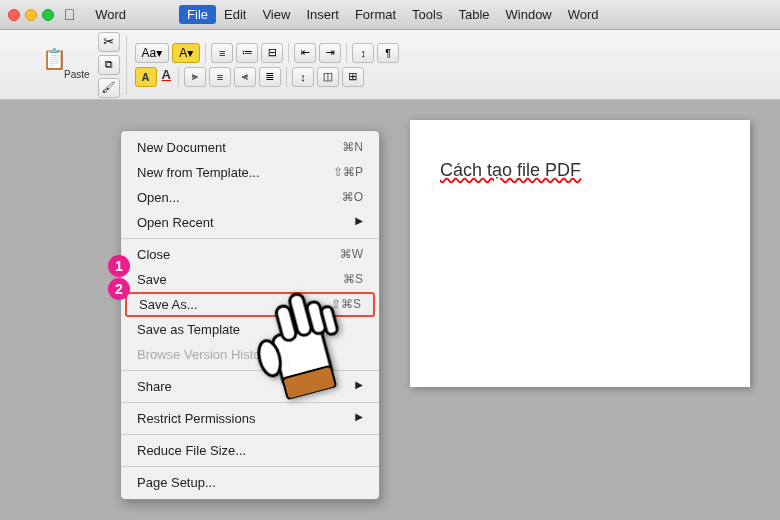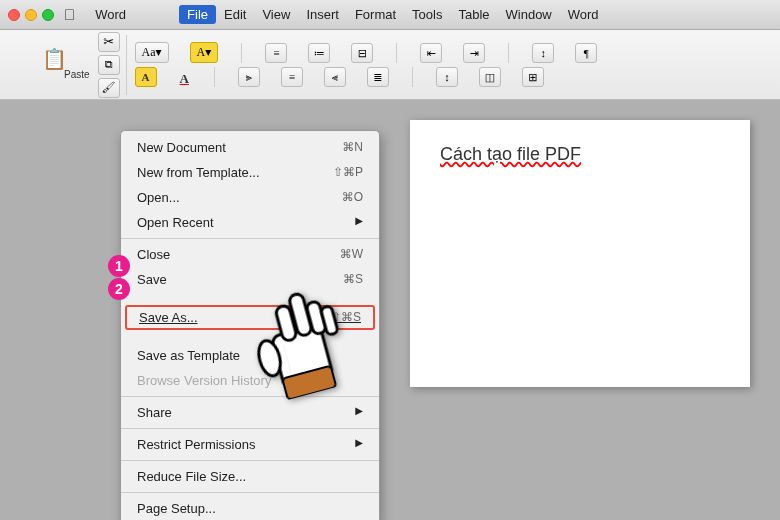--- a/index.html
+++ b/index.html
@@ -91,23 +91,22 @@
       padding-left: 44px;
     }
     .toolbar-right {
       display: flex;
       flex-direction: column;
       gap: 4px;
       margin-left: 4px;
     }
     .toolbar-row {
       display: flex;
-      align-items: flex-end;
-      gap: 21px;
-      font-family: Liberation Serif, serif;
+      align-items: flex-start;
+      gap: 3px;
     }
     .tb-btn {
       background: linear-gradient(to bottom, #fafafa, #e5e5e5);
       border: 1px solid #bbb;
       border-radius: 3px;
       padding: 2px 6px;
       font-size: 12px;
       cursor: pointer;
       display: flex;
       align-items: center;
@@ -175,24 +174,23 @@
       padding: 5px 16px;
       font-size: 13px;
       color: #222;
       cursor: pointer;
       position: relative;
     }
     .menu-option.save-as-highlighted {
       background: transparent;
       color: #222;
       border: 2px solid #e74c3c;
-      margin: 13px 4px;
+      margin: 0 4px;
       padding: 3px 12px;
       border-radius: 3px;
-      text-decoration: underline;
     }
     .menu-option.disabled {
       color: #aaa;
       cursor: default;
     }
     .menu-shortcut {
       font-size: 12px;
       color: #666;
       margin-left: 20px;
     }
@@ -424,20 +422,20 @@
         <rect x="80" y="30" width="11" height="28" rx="5" ry="5" fill="white" stroke="black" stroke-width="3"></rect>
 
         <ellipse cx="18" cy="65" rx="10" ry="18" fill="white" stroke="black" stroke-width="3"></ellipse>
 
         <rect x="25" y="88" width="50" height="22" rx="4" ry="4" fill="#c0722a" stroke="black" stroke-width="2"></rect>
 
         <line x1="35" y1="55" x2="35" y2="85" stroke="#ddd" stroke-width="1" opacity="0.5"></line>
       </svg>
     </div>
 
-    <div style="position:absolute;right:30px;top:20px;background:white;width:340px;height:267px;box-shadow:2px 2px 8px rgba(0,0,0,0.3);padding:24px 30px;">
+    <div style="position:absolute;right:30px;top:20px;background:white;width:340px;height:267px;box-shadow:2px 2px 8px rgba(0,0,0,0.3);padding:40px 30px;">
       <p style="font-size:18px;color:#333;">
         <span style="text-decoration:underline;text-decoration-color:red;text-decoration-style:wavy;">Cách tạo file PDF</span>
       </p>
     </div>
 
   </div>
 </div>
 
 </body></html>

